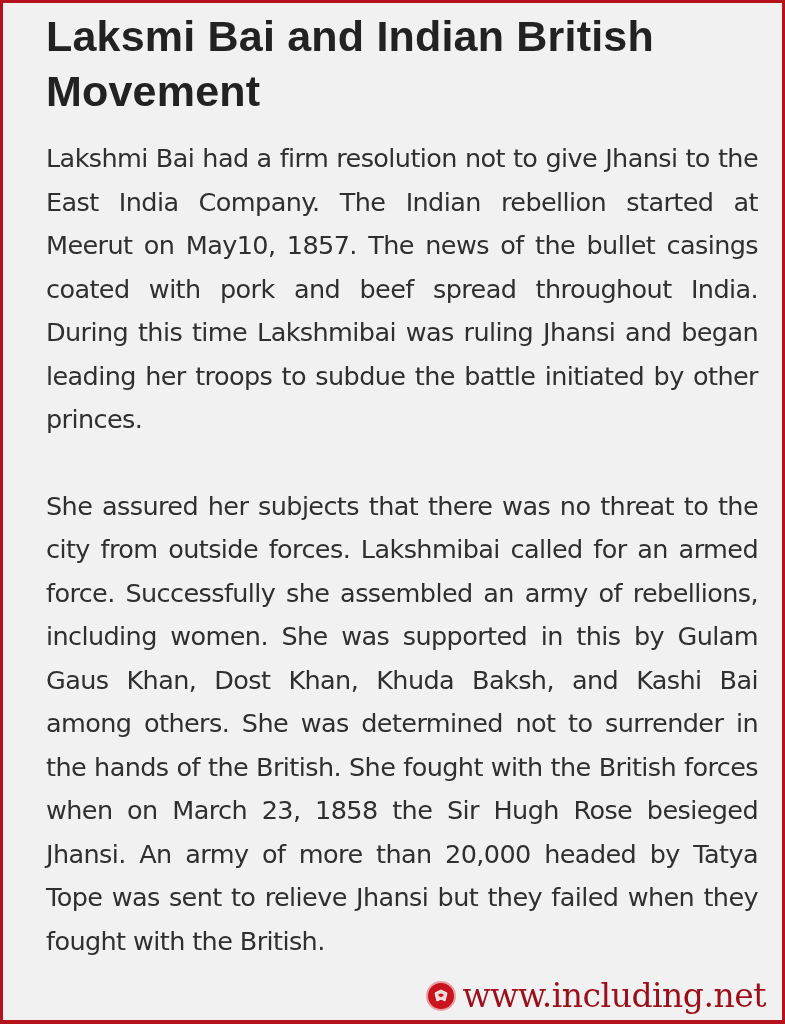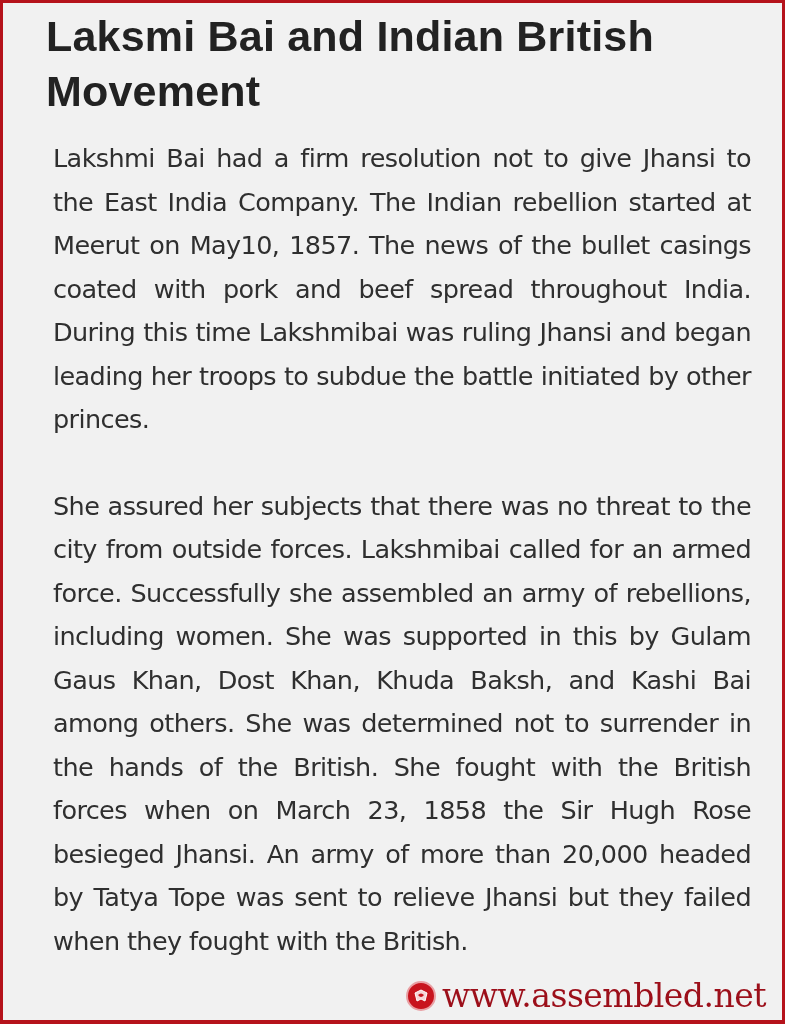--- a/index.html
+++ b/index.html
@@ -37,21 +37,21 @@
       color: #222222;
       margin: 0;
       letter-spacing: 0.2px;
     }
     .para {
       font-family: "DejaVu Sans", "Liberation Sans", sans-serif;
       font-size: 25.5px;
       line-height: 43.5px;
       color: #2f2f2f;
       text-align: justify;
-      margin: 7px;
+      margin: 0;
       letter-spacing: -0.6px;
       word-spacing: 0px;
     }
     .p1 { margin-top: 18px; }
     .p2 { margin-top: 43px; }
     .watermark {
       position: absolute;
       right: 16px;
       bottom: 6px;
       display: flex;
@@ -90,15 +90,15 @@
     <p class="para p2">She assured her subjects that there was no threat to the city from outside forces. Lakshmibai called for an armed force. Successfully she assembled an army of rebellions, including women. She was supported in this by Gulam Gaus Khan, Dost Khan, Khuda Baksh, and Kashi Bai among others. She was determined not to surrender in the hands of the British. She fought with the British forces when on March 23, 1858 the Sir Hugh Rose besieged Jhansi. An army of more than 20,000 headed by Tatya Tope was sent to relieve Jhansi but they failed when they fought with the British.</p>
   </div>
 
   <div class="watermark">
     <span class="logo">
       <svg width="18" height="18" viewBox="0 0 18 18">
         <path d="M3 6 L9 3 L15 6 L13 14 L9 12 L5 14 Z" fill="#f6d5d7" stroke="#ffffff" stroke-width="1"></path>
         <path d="M6 8 Q9 5 12 8 Q9 12 6 8 Z" fill="#c8141e"></path>
       </svg>
     </span>
-    <span class="site">www.assembled.net</span>
+    <span class="site">www.including.net</span>
   </div>
 </div>
 
 </body></html>

